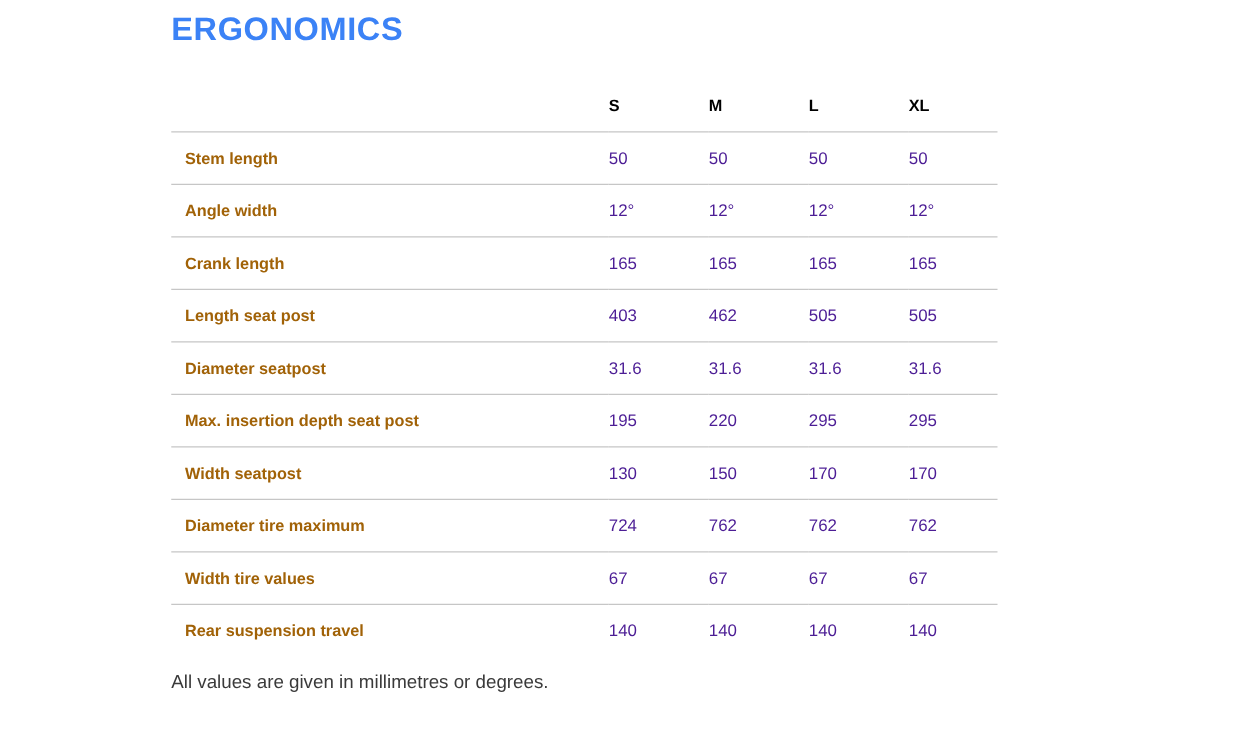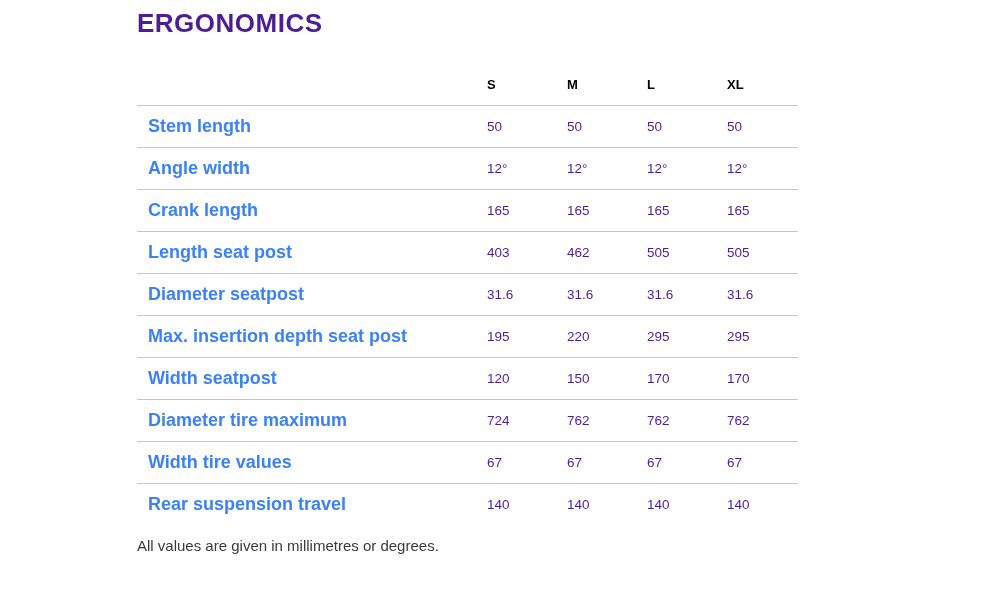--- a/index.html
+++ b/index.html
@@ -19,21 +19,21 @@
     left: 137px;
     top: 0;
     width: 661px;
   }
   .title {
     margin: 9px 0 0 0;
     font-size: 26px;
     line-height: 28px;
     font-weight: 700;
     letter-spacing: 0.5px;
-    color: #4c1d95;
+    color: #3b82f6;
   }
   .spec-table {
     border-collapse: collapse;
     table-layout: fixed;
     width: 661px;
     margin-top: 27px;
   }
   .spec-table col.c-label { width: 350px; }
   .spec-table col.c-size  { width: 80px; }
   .spec-table col.c-size-last { width: 71px; }
@@ -52,23 +52,23 @@
   }
   .spec-table tbody th,
   .spec-table tbody td {
     border-bottom: 1px solid #c6c6c6;
   }
   .spec-table tbody tr:last-child th,
   .spec-table tbody tr:last-child td {
     border-bottom: none;
   }
   .row-label {
-    font-size: 18px;
+    font-size: 13px;
     font-weight: 700;
-    color: #3b82f6;
+    color: #a16207;
     padding-left: 11px !important;
   }
   .cell-value {
     font-size: 13.5px;
     font-weight: 400;
     color: #4c1d95;
   }
   .footnote {
     margin: 12px 0 0 0;
     font-size: 15px;
@@ -138,21 +138,21 @@
       </tr>
       <tr>
         <th class="row-label">Max. insertion depth seat post</th>
         <td class="cell-value">195</td>
         <td class="cell-value">220</td>
         <td class="cell-value">295</td>
         <td class="cell-value">295</td>
       </tr>
       <tr>
         <th class="row-label">Width seatpost</th>
-        <td class="cell-value">120</td>
+        <td class="cell-value">130</td>
         <td class="cell-value">150</td>
         <td class="cell-value">170</td>
         <td class="cell-value">170</td>
       </tr>
       <tr>
         <th class="row-label">Diameter tire maximum</th>
         <td class="cell-value">724</td>
         <td class="cell-value">762</td>
         <td class="cell-value">762</td>
         <td class="cell-value">762</td>

